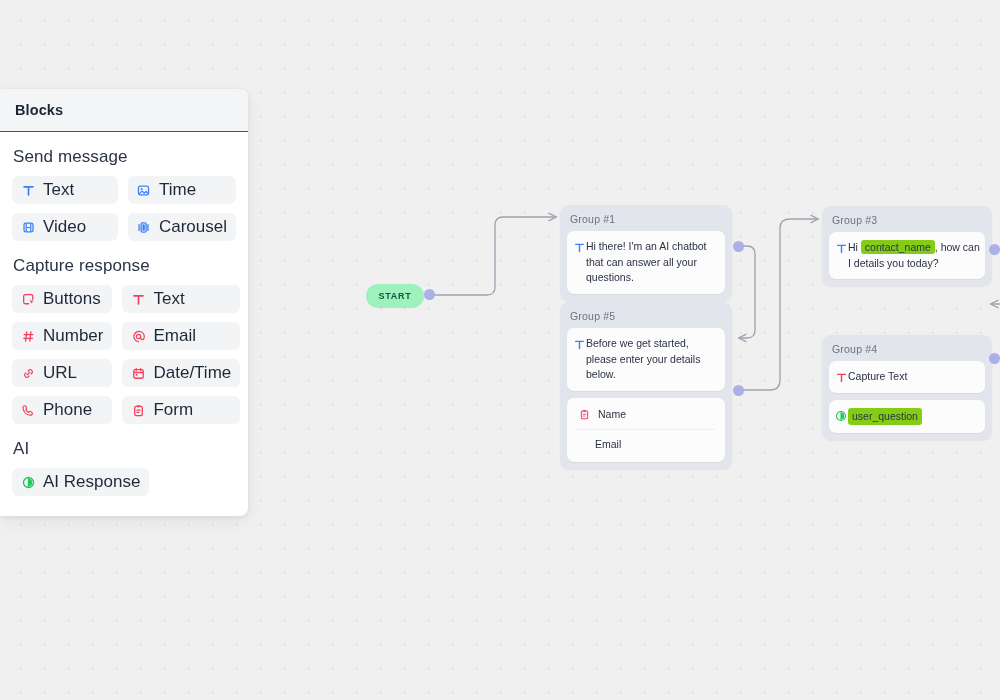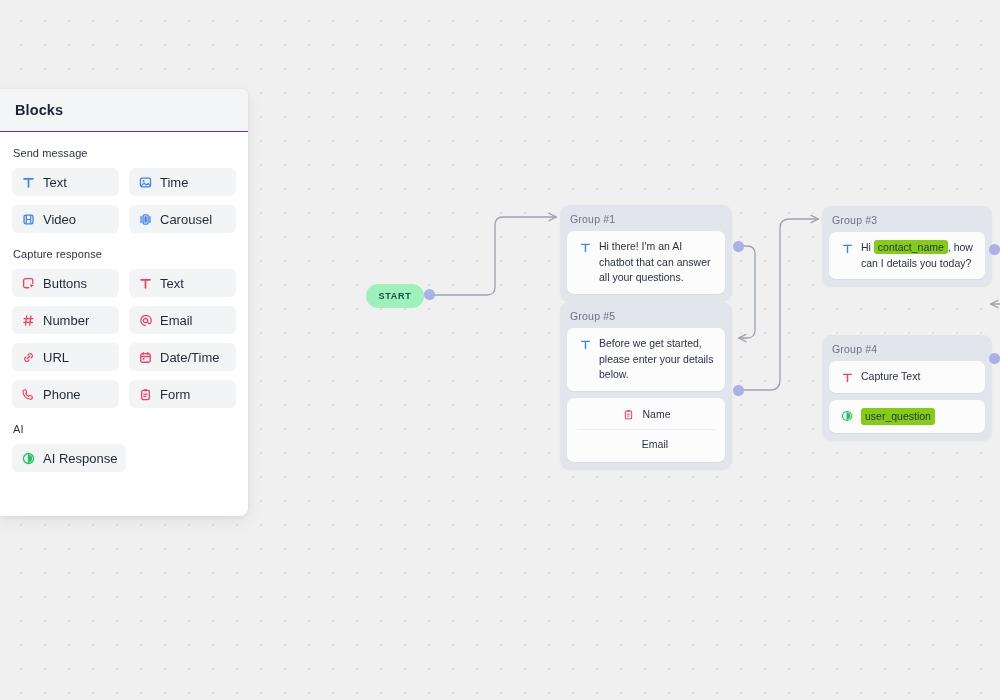--- a/index.html
+++ b/index.html
@@ -37,34 +37,34 @@
     border-bottom: 1px solid #6d28d9;
     display: flex; align-items: center;
     padding: 0 15px;
   }
   #panel-header .ttl {
     font-size: 14.5px; font-weight: bold; color: #1c2536; letter-spacing: .1px;
   }
   #panel-body { flex: 1 1 auto; padding: 0 12px; overflow: hidden; }
 
   .sec-title {
-    font-size: 11px; color: #2b3446;
+    font-size: 17px; color: #2b3446;
     margin: 15px 0 9px 1px; letter-spacing: .1px;
   }
   .grid {
     display: grid; grid-template-columns: 1fr 1fr;
     gap: 9px 10px;
   }
   .blk {
     height: 28px;
     background: #f3f4f6;
     border-radius: 6px;
     display: flex; align-items: center;
     gap: 8px; padding: 0 9px;
-    font-size: 13px; color: #1f2838;
+    font-size: 17px; color: #1f2838;
     cursor: pointer;
     user-select: none;
   }
   .blk .lbl { white-space: nowrap; overflow: hidden; }
   .ico { width: 14px; height: 14px; flex: 0 0 14px; display: flex; align-items: center; justify-content: center; }
   .ico svg { display: block; }
 
   
   .group {
     position: absolute;
@@ -74,33 +74,33 @@
     box-shadow: 0 1px 2px rgba(16,24,40,.06);
   }
   .group > .gname {
     font-size: 10.5px; color: #6b7280;
     padding: 1px 3px 6px 3px;
     letter-spacing: .2px;
   }
   .card {
     background: #fcfcfd;
     border-radius: 7px;
-    padding: 8px 11px;
-    display: flex; gap: 7px;
+    padding: 8px 5px;
+    display: flex; 
     font-size: 10.5px; color: #2a3242; line-height: 1.48;
     box-shadow: 0 1px 1px rgba(16,24,40,.05);
   }
   .card + .card { margin-top: 7px; }
   .card .ico { margin-top: 1px; }
   .chip {
     background: #84cc16; color: #2b3446;
     border-radius: 3px; padding: 1px 4px;
     white-space: nowrap;
   }
-  .form-row { font-size: 10.5px; color: #2a3242; display: flex; gap: 7px; align-items: center; justify-content: center; }
+  .form-row { font-size: 10.5px; color: #2a3242; display: flex; gap: 7px; align-items: center; }
   .form-div { height: 1px; background: #eceef1; margin: 7px 0; }
   .card.form { flex-direction: column; gap: 0; padding: 9px 10px; }
 
   
   #start {
     position: absolute; left: 366px; top: 284px;
     width: 58px; height: 24px;
     background: #9ef0bd; border-radius: 12px;
     display: flex; align-items: center; justify-content: center;
     font-size: 9px; font-weight: bold; color: #13553a; letter-spacing: .7px;

